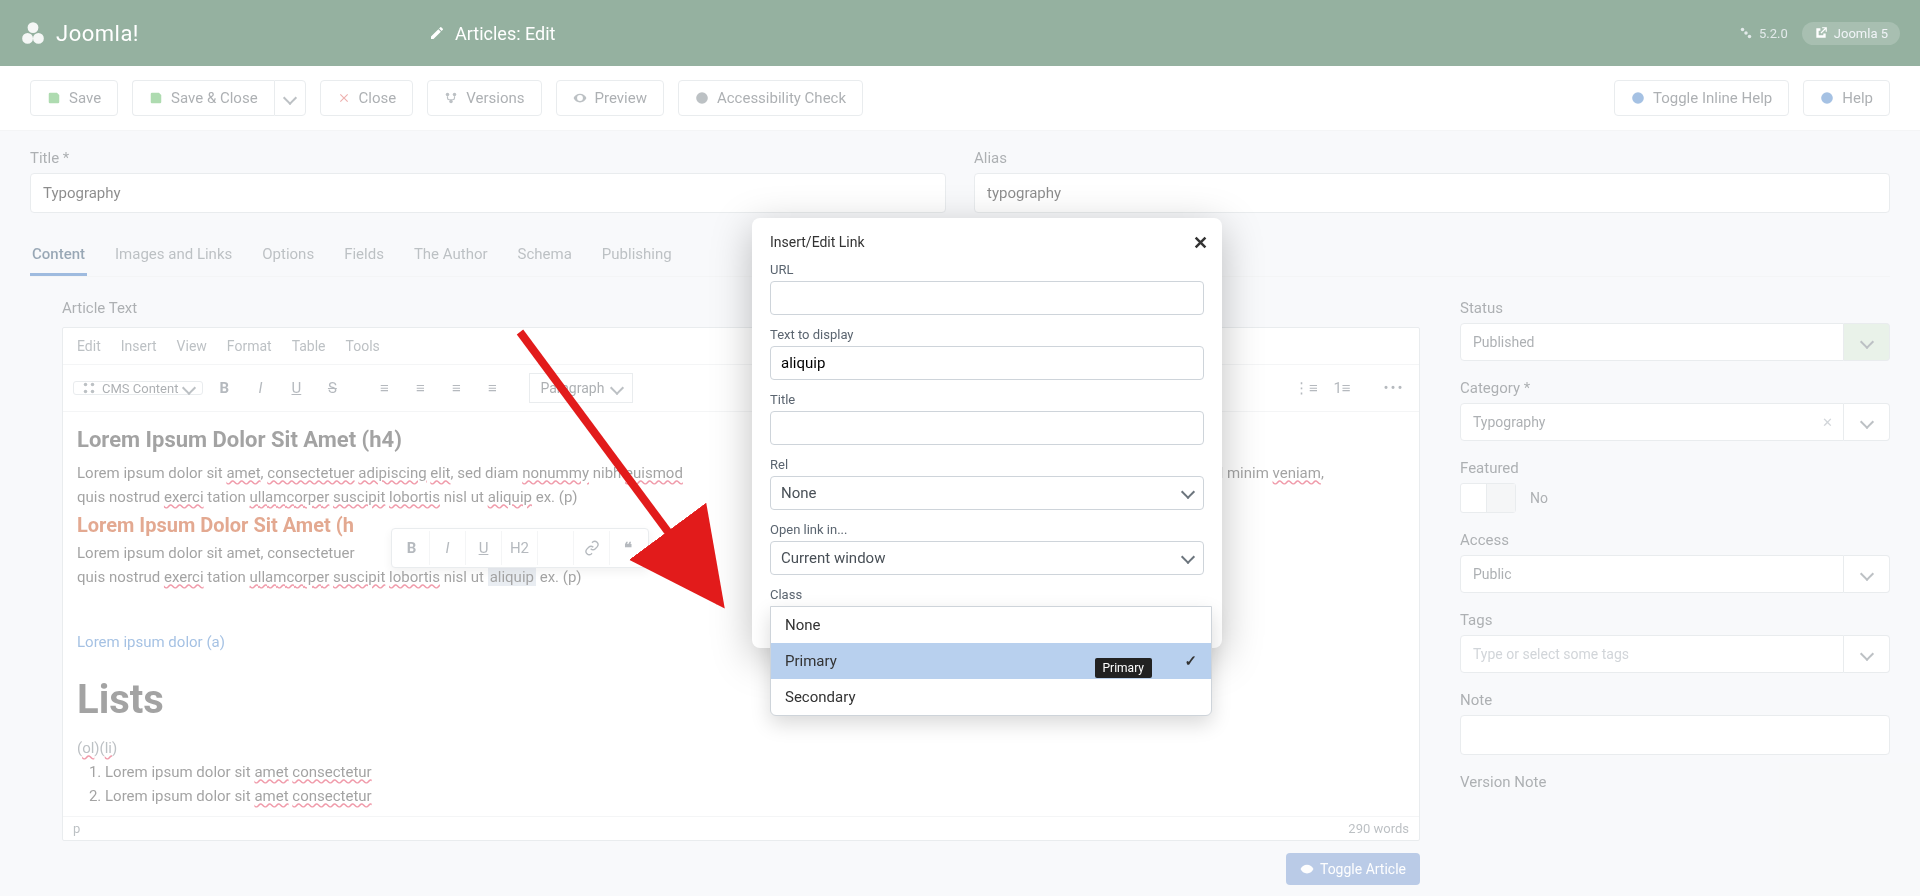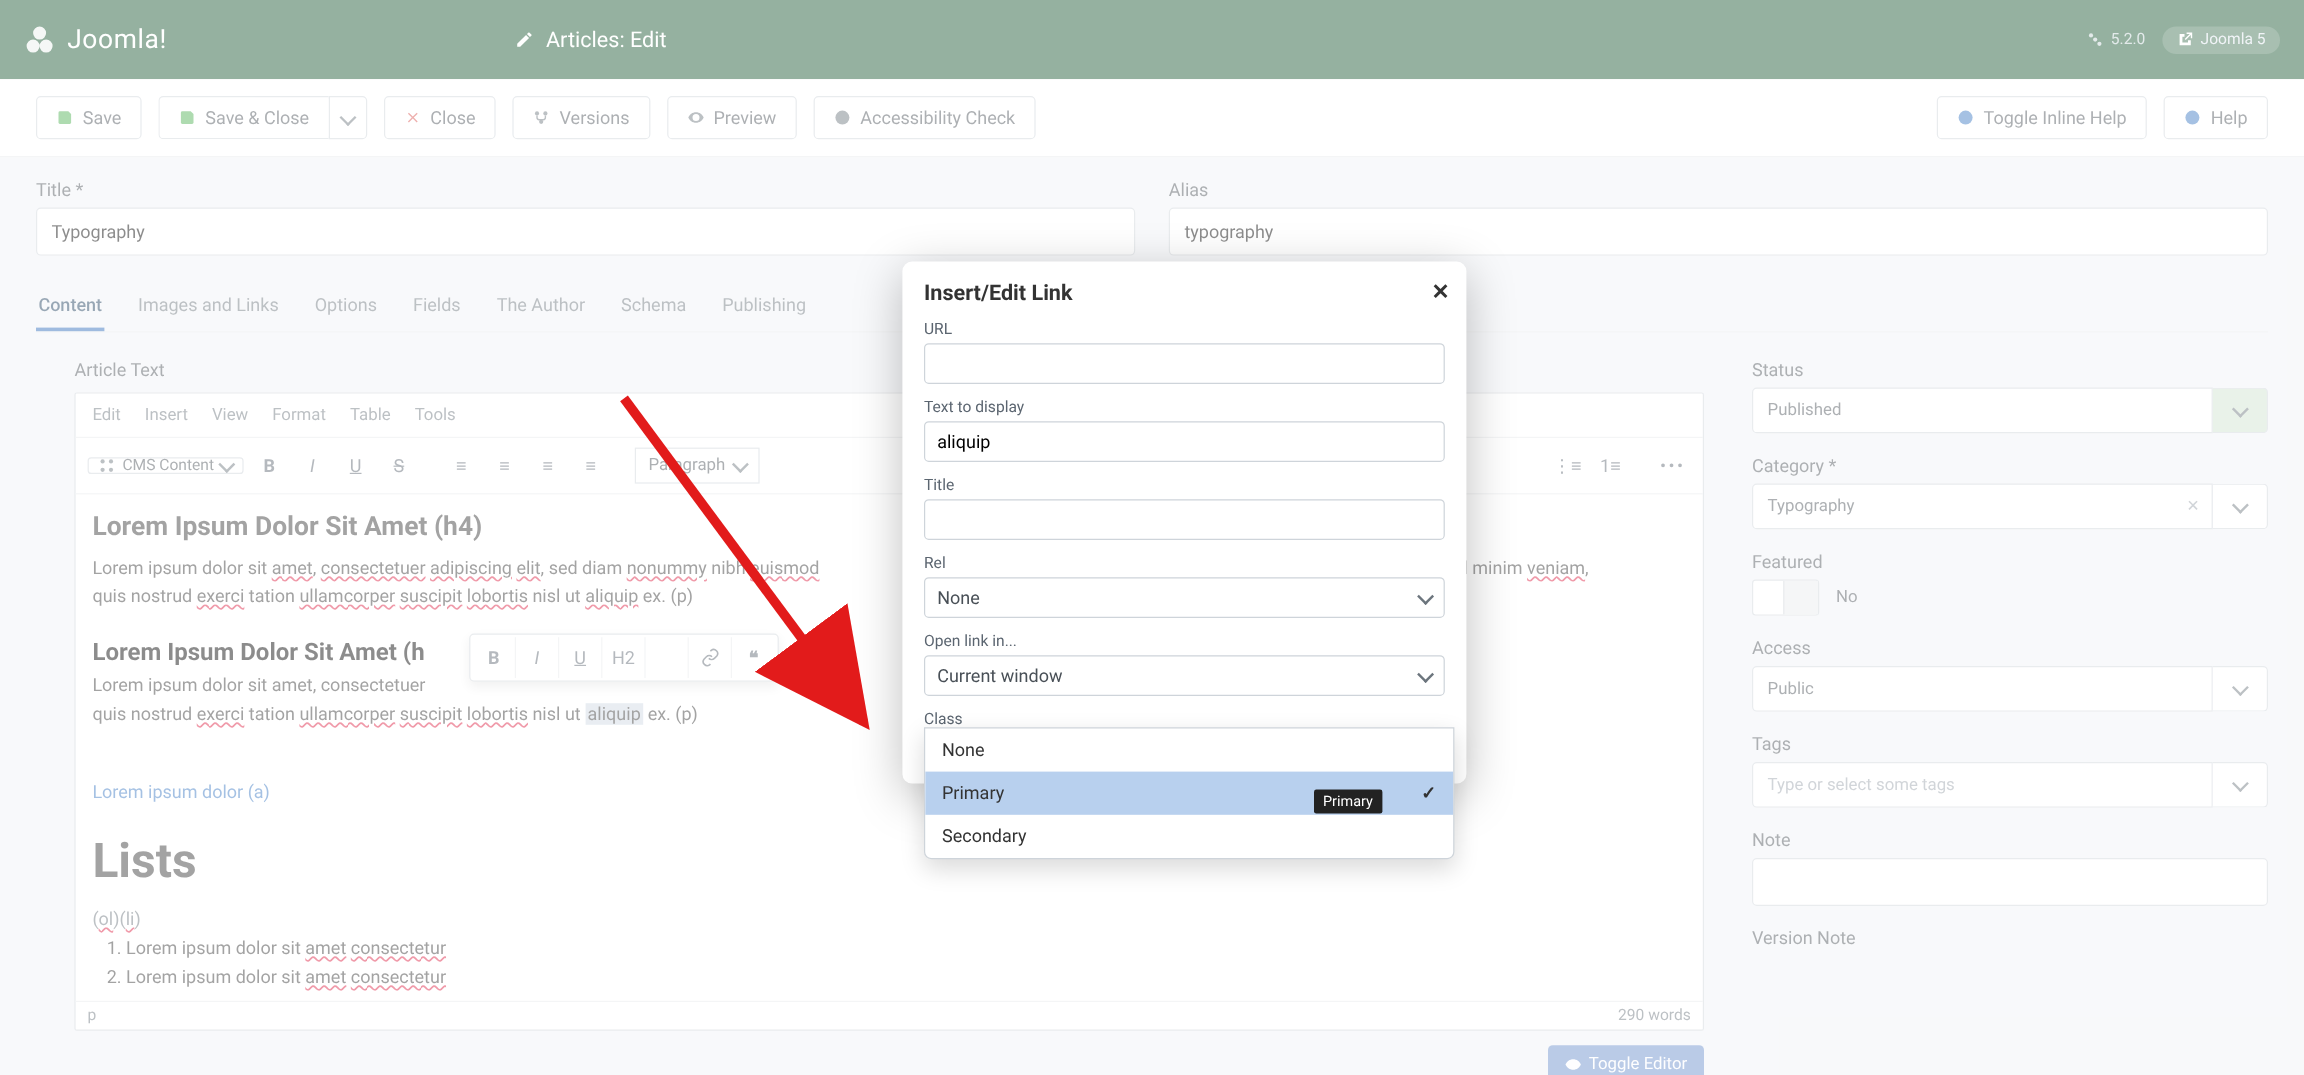--- a/index.html
+++ b/index.html
@@ -48,21 +48,21 @@
 .editor-wrap { border: 1px solid #ced4da; border-radius: 2px; background: #fff; margin-left: 32px; position: relative; }
 .editor-menu { display: flex; gap: 20px; padding: 10px 14px; border-bottom: 1px solid #e6e9ec; color: #6c757d; font-size: 14px; align-items: flex-end; }
 .editor-tools { display: flex; flex-wrap: wrap; gap: 6px; padding: 8px 10px; border-bottom: 1px solid #e6e9ec; align-items: center; }
 .tool { width: 30px; height: 30px; display: inline-flex; align-items: center; justify-content: center; border-radius: 3px; color: #5b6570; font-size: 15px; }
 .tool-wide { width: auto; padding: 0 10px; border: 1px solid #ced4da; height: 30px; display: inline-flex; align-items: center; gap: 8px; font-size: 14px; }
 .tool-dots { letter-spacing: 2px; }
 .cms-btn { display: inline-flex; align-items: center; gap: 6px; padding: 0 8px; height: 14px; border: 1px solid #ced4da; border-radius: 3px; font-size: 13px; }
 
 .editor-area { padding: 10px 14px 8px; font-size: 15px; color: #333; line-height: 1.6; min-height: 360px; }
 .editor-area h4 { font-size: 22px; font-weight: 700; color: #333; margin-bottom: 4px; }
-.editor-area h5 { font-size: 20px; font-weight: 700; color: #000000; margin-top: 18px; }
+.editor-area h5 { font-size: 20px; font-weight: 700; color: #c2410c; }
 .editor-area h2 { font-size: 40px; font-weight: 700; margin: 14px 0 4px; }
 .editor-area .para { color: #333; }
 .editor-area .link { color: #3877c2; margin-top: 41px; }
 .editor-area .sqg { text-decoration: underline; text-decoration-style: wavy; text-decoration-color: #d24; }
 .editor-area .hl { background: #cfd8e3; padding: 0 2px; }
 .editor-area .small { color: #6c757d; font-size: 15px; }
 .editor-area ol { margin-left: 28px; }
 
 .float-toolbar { position: absolute; left: 328px; top: 200px; background: #fff; border: 1px solid #ced4da; border-radius: 4px; display: flex; padding: 2px; box-shadow: 0 4px 10px rgba(0,0,0,0.12); }
 .float-toolbar .tool { border-right: 1px solid #e6e9ec; border-radius: 0; width: 36px; height: 34px; }
@@ -81,21 +81,21 @@
 .side-select.status .chev { background: #cfe2cf; }
 .side-select.category .val { position: relative; }
 .side-select.category .val .x { position: absolute; right: 10px; top: 50%; transform: translateY(-50%); color: #9aa2ab; font-size: 13px; }
 .feat-toggle { display: flex; align-items: center; gap: 14px; }
 .switch { width: 56px; height: 30px; border: 1px solid #ced4da; border-radius: 3px; position: relative; background: #fff; }
 .switch::after { content: ""; position: absolute; right: 0; top: 0; width: 28px; height: 100%; background: #e8eaed; border-left: 1px solid #ced4da; }
 .note-input { width: 100%; border: 1px solid #ced4da; border-radius: 4px; height: 40px; }
 
 
 .modal { position: absolute; left: 752px; top: 218px; width: 470px; background: #fff; border-radius: 8px; box-shadow: 0 10px 40px rgba(0,0,0,0.25); z-index: 20; padding: 16px 18px 8px; }
-.modal-title { font-size: 18px; font-weight: 700; color: #333; }
+.modal-title { font-size: 14px; font-weight: 400; color: #333; }
 .modal-close { position: absolute; right: 14px; top: 14px; font-size: 18px; font-weight: 700; color: #333; cursor: pointer; }
 .m-field { margin-top: 12px; }
 .m-label { font-size: 13px; color: #5b6570; display: block; margin-bottom: 4px; }
 .m-input { width: 100%; border: 1px solid #ced4da; border-radius: 4px; padding: 7px 10px; font-size: 15px; }
 .m-select { width: 100%; border: 1px solid #ced4da; border-radius: 4px; padding: 7px 10px; font-size: 15px; background: #fff; position: relative; display: flex; justify-content: space-between; align-items: center; }
 .m-select .chv { font-size: 12px; }
 
 .dropdown { position: absolute; left: 18px; right: 10px; top: 388px; background: #fff; border: 1px solid #ced4da; border-radius: 0 0 6px 6px; box-shadow: 0 8px 20px rgba(0,0,0,0.15); overflow: hidden; margin-top: 0; }
 .dd-item { padding: 9px 14px; font-size: 15px; color: #333; display: flex; justify-content: space-between; align-items: center; cursor: pointer; }
 .dd-item.sel { background: #b8d0ee; }
@@ -316,21 +316,21 @@
         <div class="editor-status">
           <span>p</span>
           <span>290 words</span>
         </div>
       </div>
       <div class="toggle-editor-wrap">
         <button class="toggle-editor">
             <svg width="14" height="14" viewBox="0 0 24 24" fill="#fff">
               <path d="M12 4.5C7 4.5 2.73 7.61 1 12c1.73 4.39 6 7.5 11 7.5s9.27-3.11 11-7.5c-1.73-4.39-6-7.5-11-7.5z"></path>
             </svg>
-            <span>Toggle Editor</span>
+            <span>Toggle Article</span>
           </button>
       </div>
     </div>
 
     <div class="side-col">
       <div class="side-field">
         <label class="side-label">Status</label>
         <div class="side-select status">
             <div class="val">Published</div>
             <div class="chev">

